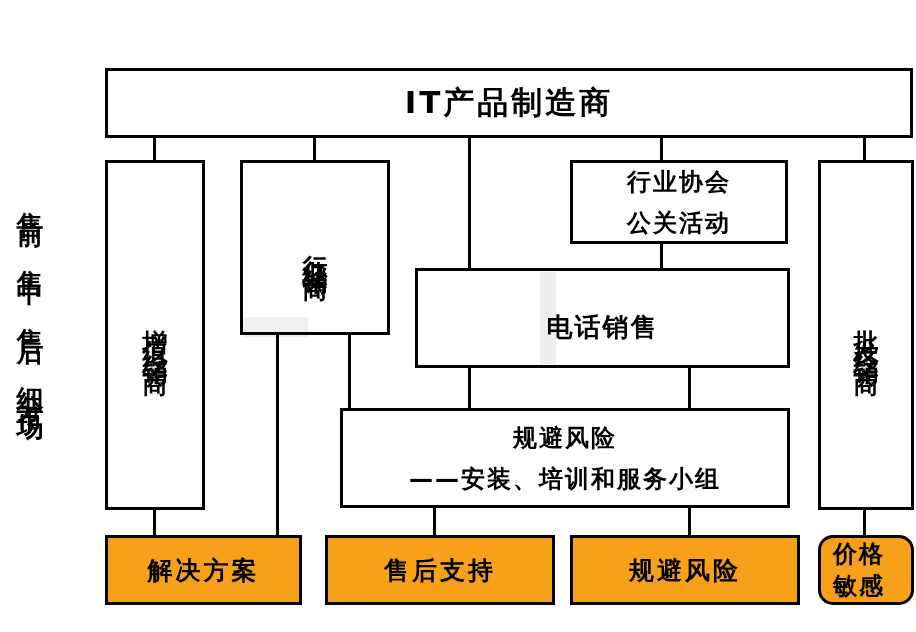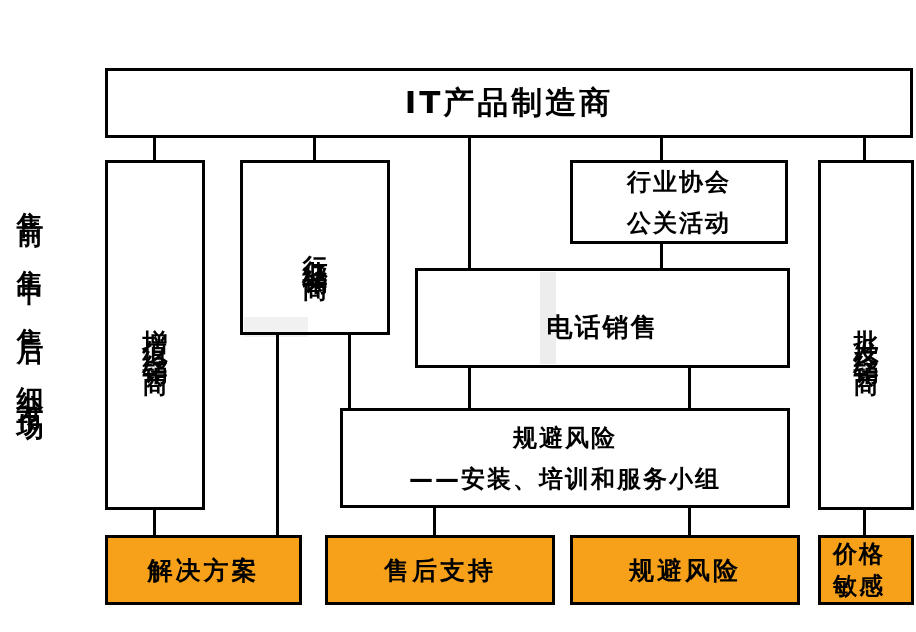--- a/index.html
+++ b/index.html
@@ -25,21 +25,21 @@
   .vtext { writing-mode:vertical-rl; text-orientation:upright; }
   .title-text { font-size:31px; letter-spacing:3px; }
   .vbox-text { font-size:25px; letter-spacing:10px; }
   .vbox-text-tight { font-size:25px; letter-spacing:5px; }
   .line-text { font-size:24px; letter-spacing:2px; }
   .stack { display:flex; flex-direction:column; align-items:center; gap:9px; }
   .orange-text { font-size:25px; letter-spacing:3px; }
   .side-label {
     position:absolute; left:12px; top:190px; font-size:27px; letter-spacing:9px; z-index:2;
   }
-  .price-box { flex-direction:column; align-items:flex-start; padding-left:12px; line-height:1.35; }
+  .price-box { flex-direction:column; align-items:flex-start; padding-left:12px; line-height:1.35;border-radius:15px; }
 </style>
 </head>
 <body>
 
 <div class="canvas">
 
   <div class="side-label vtext">售前 售中 售后 细分市场</div>
 
   <div class="artifact" style="left:540px; top:272px; width:16px; height:92px; background:#ededed;"></div>
   <div class="artifact" style="left:244px; top:317px; width:64px; height:20px; background:#f1f1f1;"></div>

